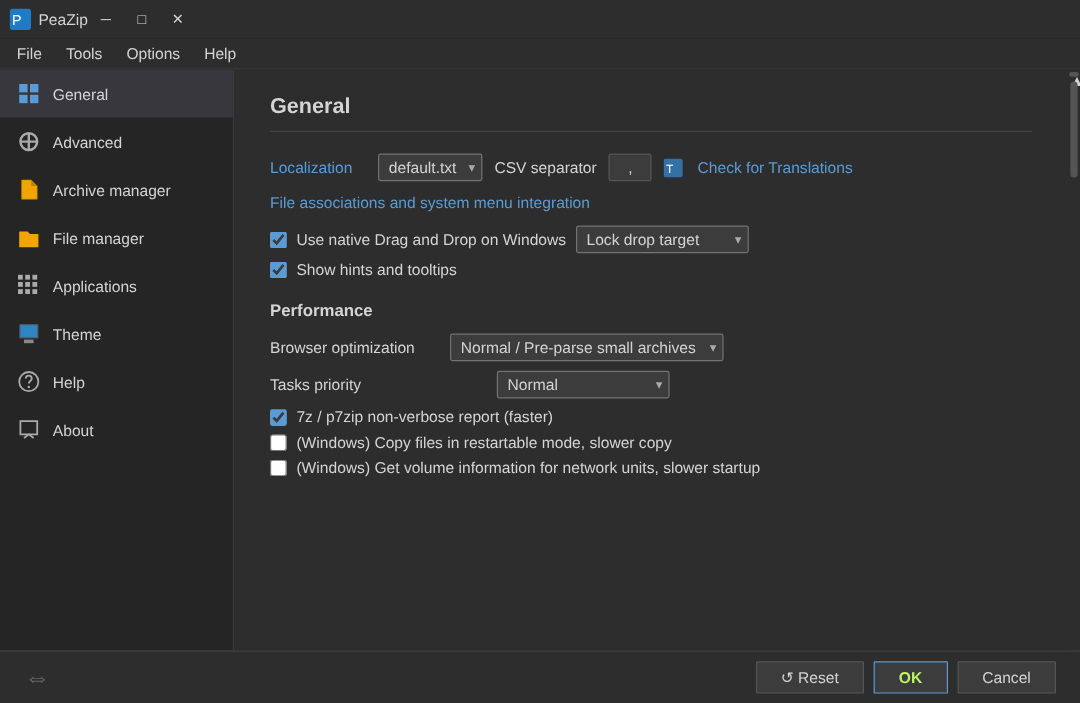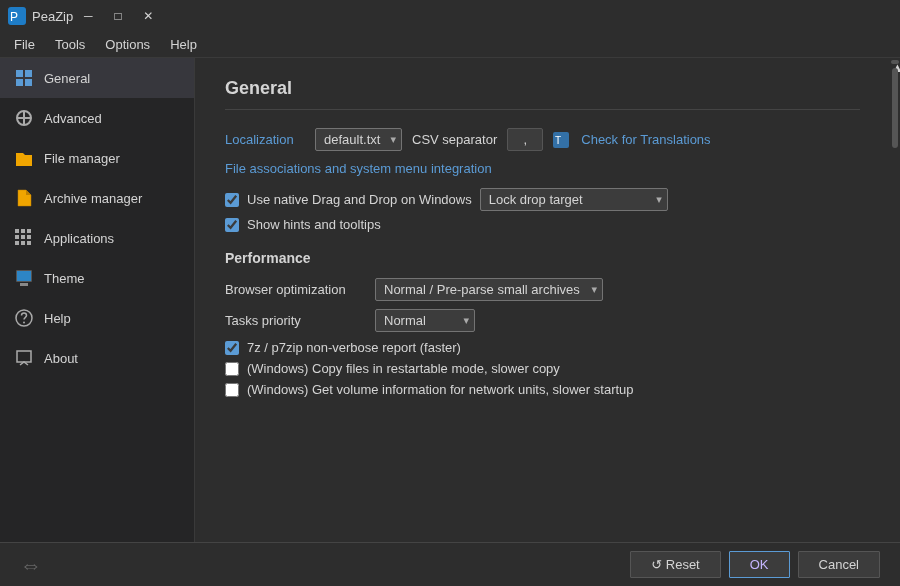--- a/index.html
+++ b/index.html
@@ -217,21 +217,22 @@
       border-radius: 1px;
       border: 1px solid #555;
       background: #3c3c3c;
       color: #d4d4d4;
       font-size: 13px;
       cursor: pointer;
     }
     .btn-ok {
       background: #3c3c3c;
       border-color: #5b9bd5;
-      color: #c4b5fd;
+      color: #bef264;
+      font-weight: bold;
     }
     
     #sidebar-scrollbar {
       width: 10px;
       background: #1e1e1e;
       display: flex;
       flex-direction: column;
     }
     .scroll-thumb {
       background: #555;
@@ -285,33 +286,33 @@
             <circle cx="10" cy="10" r="7" fill="none" stroke="#aaa" stroke-width="2"></circle>
             <line x1="10" y1="3" x2="10" y2="17" stroke="#aaa" stroke-width="2"></line>
             <line x1="3" y1="10" x2="17" y2="10" stroke="#aaa" stroke-width="2"></line>
           </svg>
       </span>
       <span>Advanced</span>
     </div>
     <div class="sidebar-item">
       <span class="sidebar-icon">
         <svg width="20" height="20" viewBox="0 0 20 20">
-            <path d="M2 5h7l2 2h7v11H2z" fill="#f0a500"></path>
-          </svg>
-      </span>
-      <span>File manager</span>
-    </div>
-    <div class="sidebar-item">
-      <span class="sidebar-icon">
-        <svg width="20" height="20" viewBox="0 0 20 20">
             <path d="M4 2h8l5 5v11H4z" fill="#f0a500" stroke="#c08000" stroke-width="0.5"></path>
             <path d="M12 2l5 5h-5z" fill="#c08000"></path>
           </svg>
       </span>
       <span>Archive manager</span>
+    </div>
+    <div class="sidebar-item">
+      <span class="sidebar-icon">
+        <svg width="20" height="20" viewBox="0 0 20 20">
+            <path d="M2 5h7l2 2h7v11H2z" fill="#f0a500"></path>
+          </svg>
+      </span>
+      <span>File manager</span>
     </div>
     <div class="sidebar-item">
       <span class="sidebar-icon">
         <svg width="20" height="20" viewBox="0 0 20 20">
             <rect x="1" y="1" width="4" height="4" fill="#aaa"></rect>
             <rect x="7" y="1" width="4" height="4" fill="#aaa"></rect>
             <rect x="13" y="1" width="4" height="4" fill="#aaa"></rect>
             <rect x="1" y="7" width="4" height="4" fill="#aaa"></rect>
             <rect x="7" y="7" width="4" height="4" fill="#aaa"></rect>
             <rect x="13" y="7" width="4" height="4" fill="#aaa"></rect>
@@ -375,21 +376,21 @@
     </div>
 
     <div style="margin-bottom: 12px;">
       <a class="link-text">File associations and system menu integration</a>
     </div>
 
     <div class="checkbox-row">
       <input type="checkbox" id="cb1" checked="" style="">
       <label for="cb1">Use native Drag and Drop on Windows</label>
       <div class="select-wrapper">
-        <select style="width:188px;">
+        <select style="width:144px;">
           <option>Lock drop target</option>
           <option>Float drop target</option>
         </select>
       </div>
     </div>
 
     <div class="checkbox-row">
       <input type="checkbox" id="cb2" checked="" style="">
       <label for="cb2">Show hints and tooltips</label>
     </div>
@@ -403,21 +404,21 @@
           <option>Normal / Pre-parse small archives</option>
           <option>Fast / No pre-parse</option>
           <option>Slow / Parse all archives</option>
         </select>
       </div>
     </div>
 
     <div class="perf-row">
       <span class="perf-label">Tasks priority</span>
       <div class="select-wrapper">
-        <select style="width:100px;">
+        <select style="width:144px;margin-left:39px;">
           <option>Normal</option>
           <option>Low</option>
           <option>High</option>
         </select>
       </div>
     </div>
 
     <div class="checkbox-row" style="margin-top:8px;">
       <input type="checkbox" id="cb3" checked="" style="">
       <label for="cb3">7z / p7zip non-verbose report (faster)</label>

